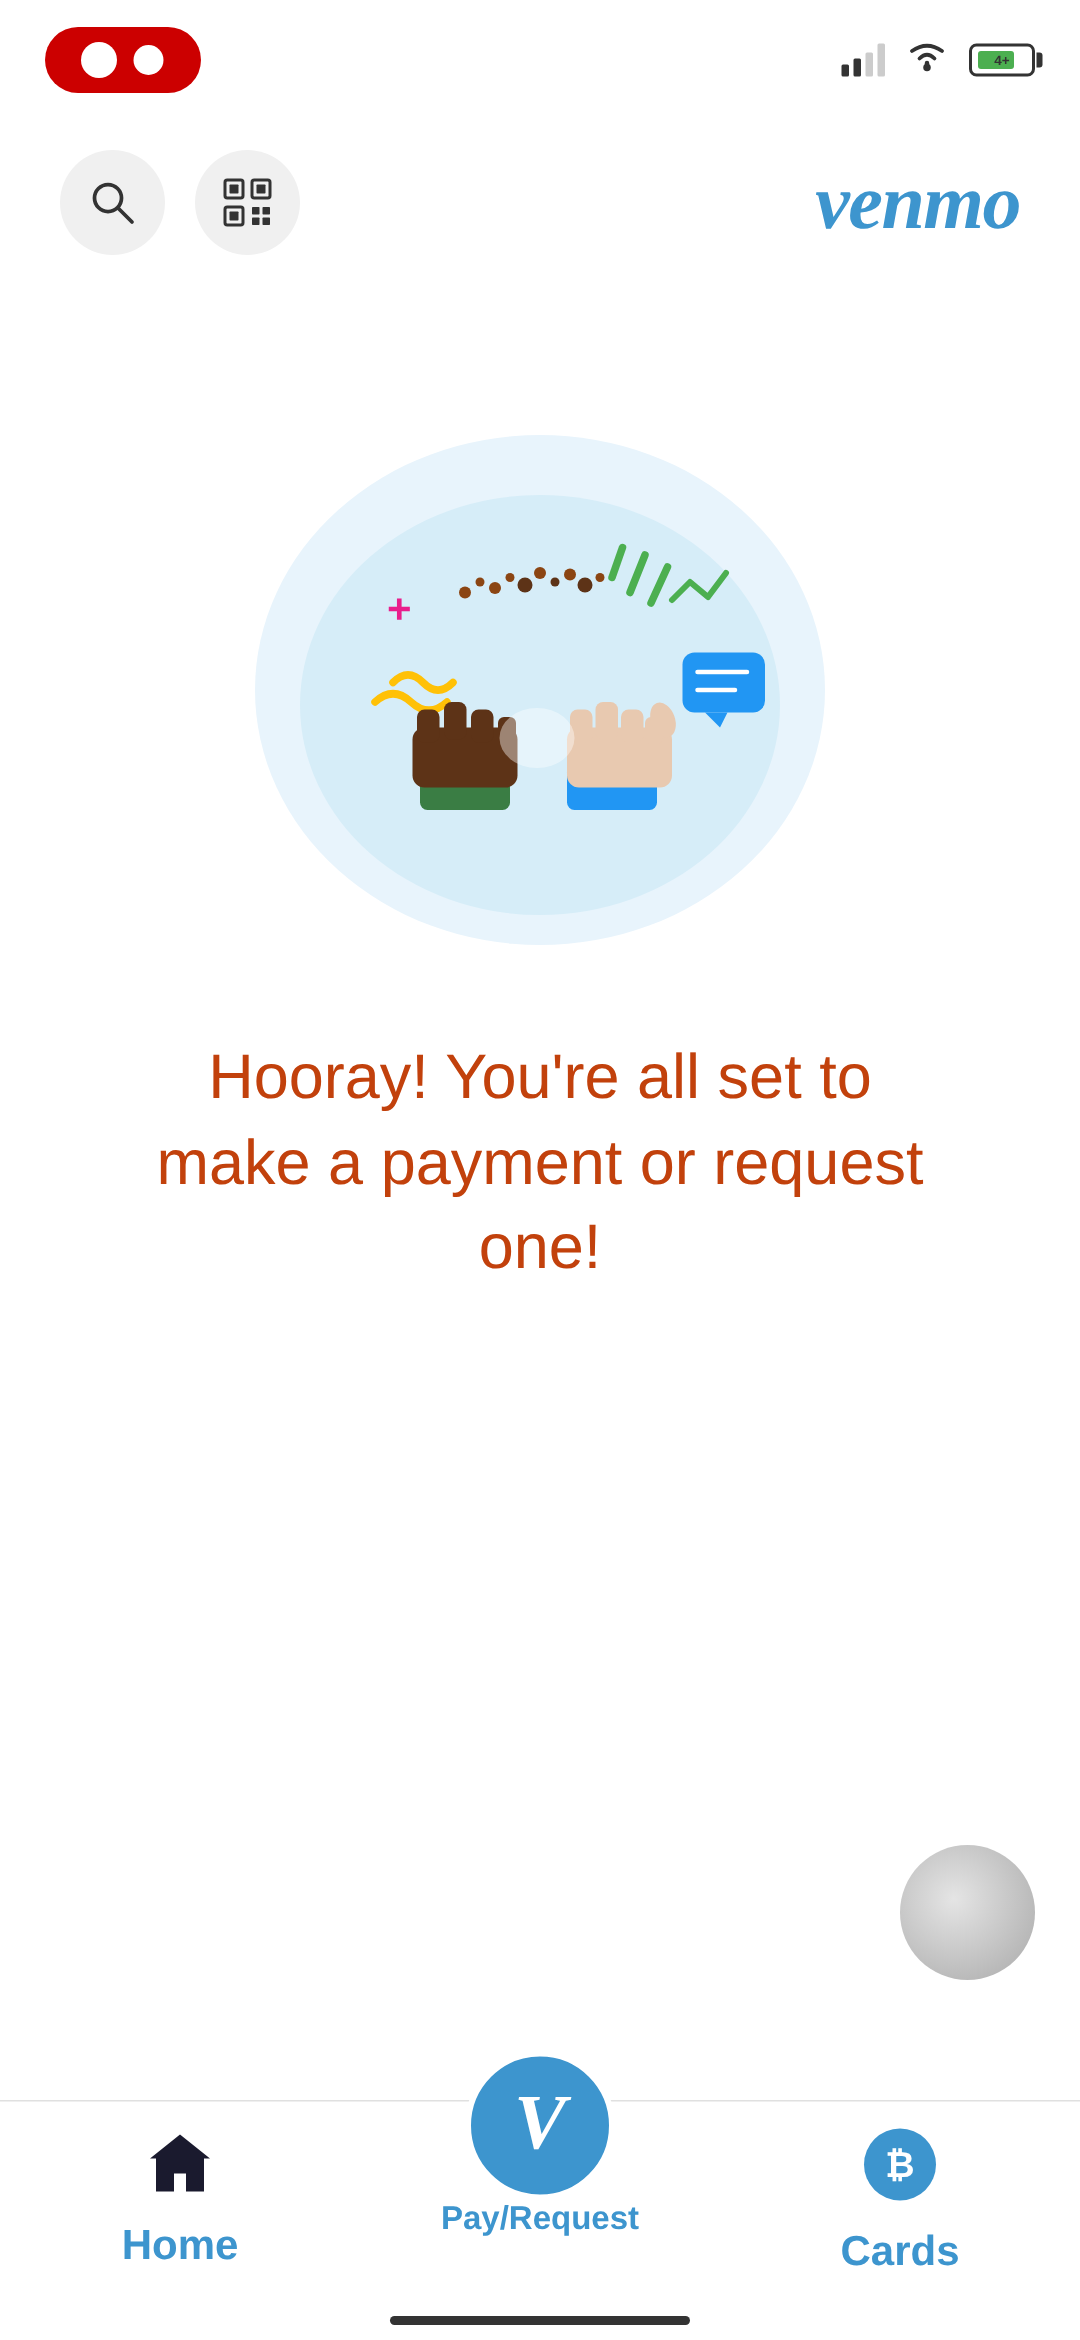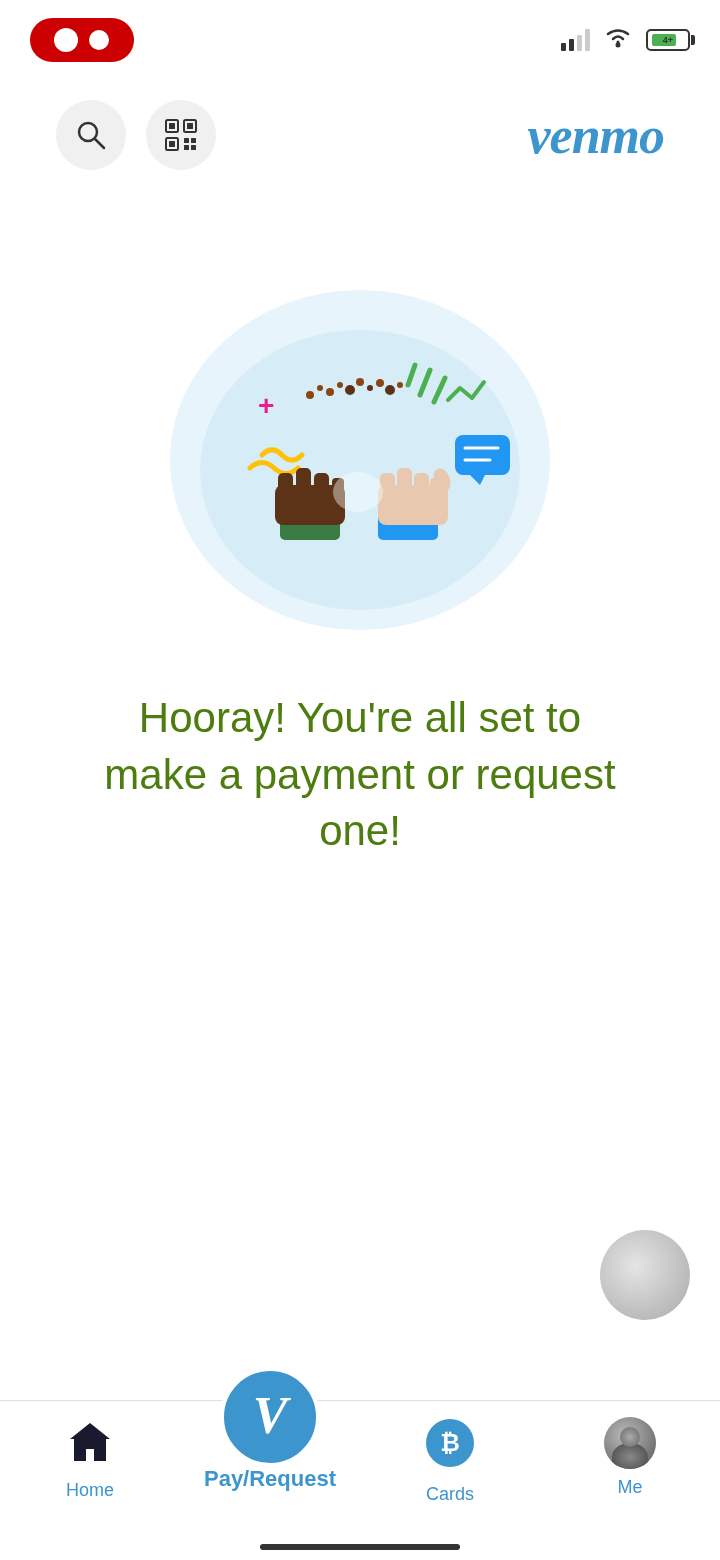--- a/index.html
+++ b/index.html
@@ -113,21 +113,21 @@
       color: #333;
       left: 50%;
       transform: translateX(-50%);
     }
 
     
     .header {
       display: flex;
       align-items: center;
       justify-content: space-between;
-      padding: 20px 56px;
+      padding: 20px 40px;
       width: 100%;
     }
 
     .header-icons {
       display: flex;
       align-items: center;
       gap: 20px;
     }
 
     .icon-btn {
@@ -182,21 +182,21 @@
 
     .illustration-svg {
       width: 340px;
       height: 300px;
     }
 
     
     .message-text {
       font-size: 42px;
       font-weight: 500;
-      color: #4d7c0f;
+      color: #c2410c;
       text-align: center;
       line-height: 1.35;
       max-width: 520px;
     }
 
     
     .floating-assist {
       position: absolute;
       right: 30px;
       bottom: 260px;
@@ -227,22 +227,22 @@
       flex: 1;
       display: flex;
       flex-direction: column;
       align-items: center;
       gap: 8px;
       cursor: pointer;
       text-decoration: none;
     }
 
     .nav-label {
-      font-size: 18px;
-      font-weight: 400;
+      font-size: 28px;
+      font-weight: 700;
       color: #3D95CE;
     }
 
     .nav-icon {
       font-size: 44px;
       line-height: 1;
     }
 
     .nav-item.home .nav-icon { color: #1a1a2e; }
     .nav-item.cards .nav-icon { color: #3D95CE; }
@@ -447,25 +447,16 @@
   <div class="nav-item crypto">
     <div class="nav-icon">
       <svg width="52" height="52" viewBox="0 0 52 52">
         <circle cx="26" cy="26" r="24" fill="#3D95CE"></circle>
         <text x="26" y="34" font-size="24" font-weight="bold" fill="white" text-anchor="middle">₿</text>
       </svg>
     </div>
     <span class="nav-label">Cards</span>
   </div>
 
-  <div class="nav-item me">
-    <div class="nav-icon">
-      <div style="width:52px; height:52px; border-radius:50%; background:radial-gradient(circle at 40% 35%, #bbb, #555); overflow:hidden; position:relative;">
-        <div style="position:absolute; bottom:-2px; left:50%; transform:translateX(-50%); width:36px; height:28px; background:radial-gradient(#888, #444); border-radius:50% 50% 0 0;"></div>
-        <div style="position:absolute; top:10px; left:50%; transform:translateX(-50%); width:20px; height:20px; background:radial-gradient(#aaa, #666); border-radius:50%;"></div>
-      </div>
-    </div>
-    <span class="nav-label">Me</span>
-  </div>
 
 </div>
 
 <div class="home-indicator"></div>
 
 </body></html>

